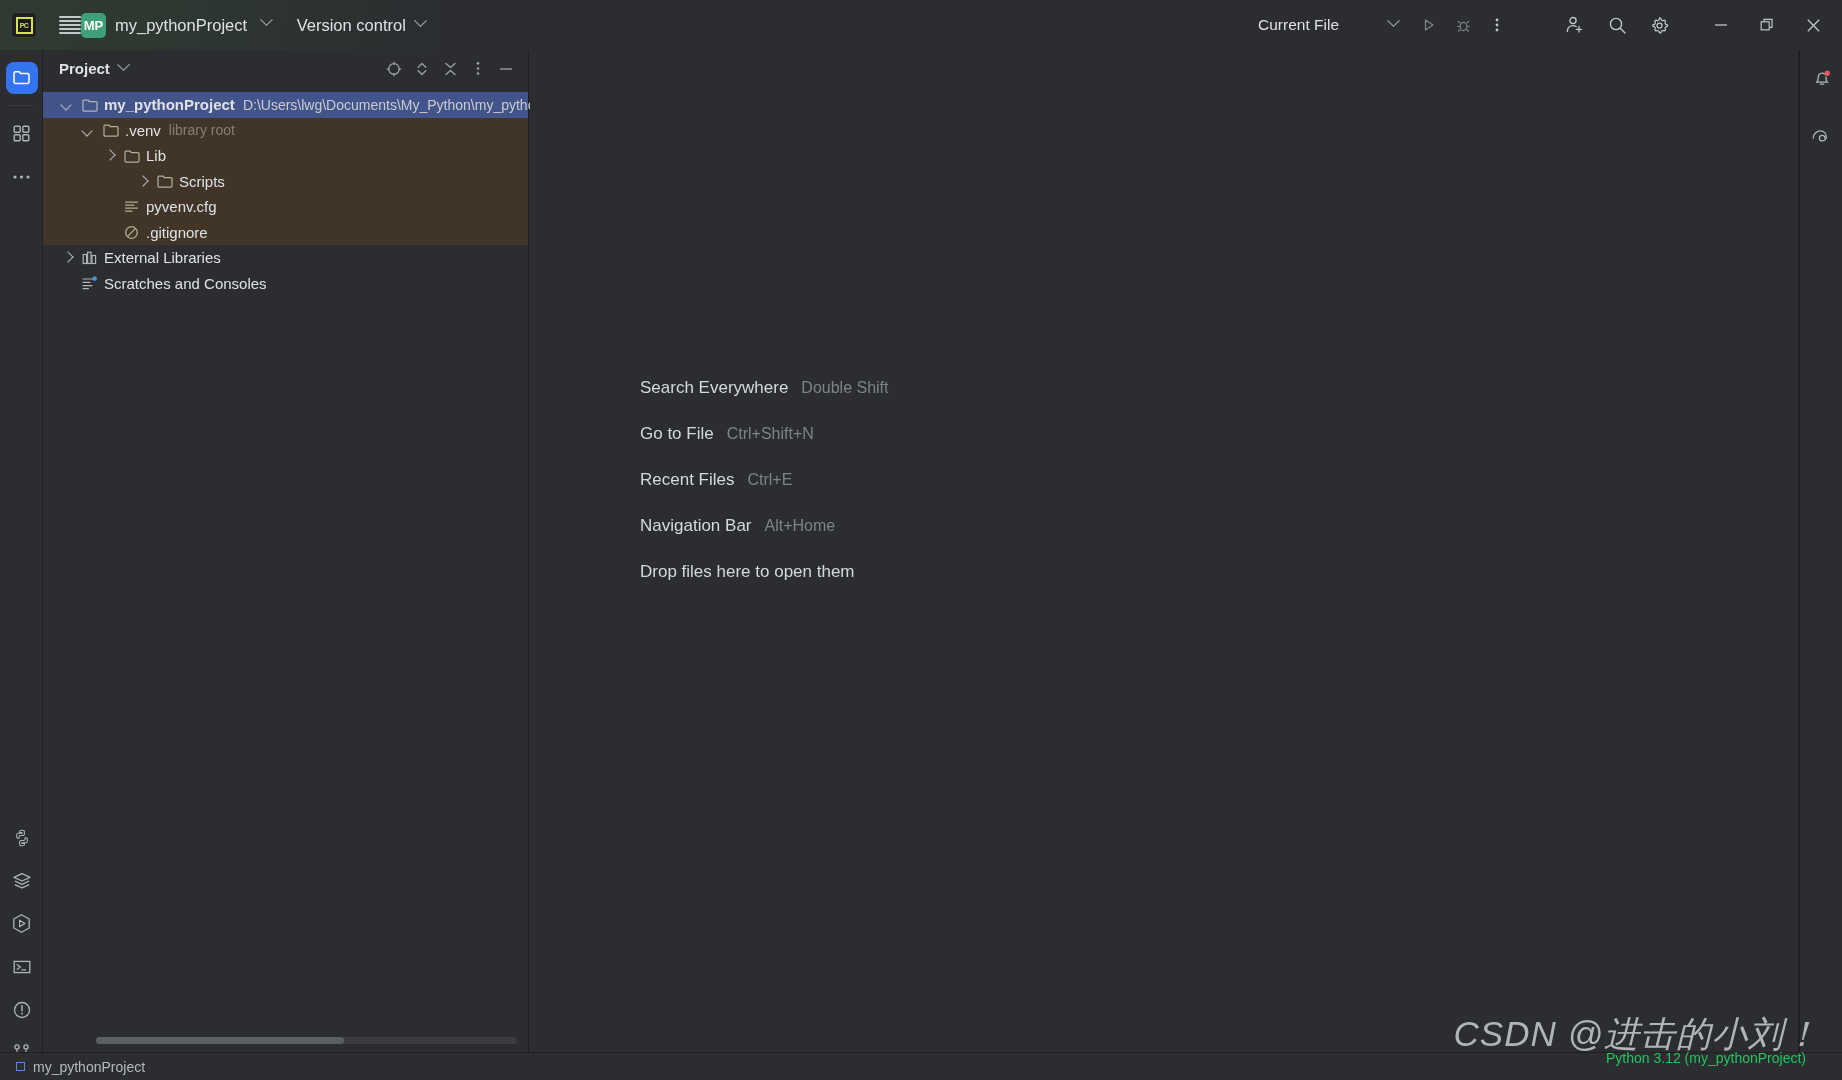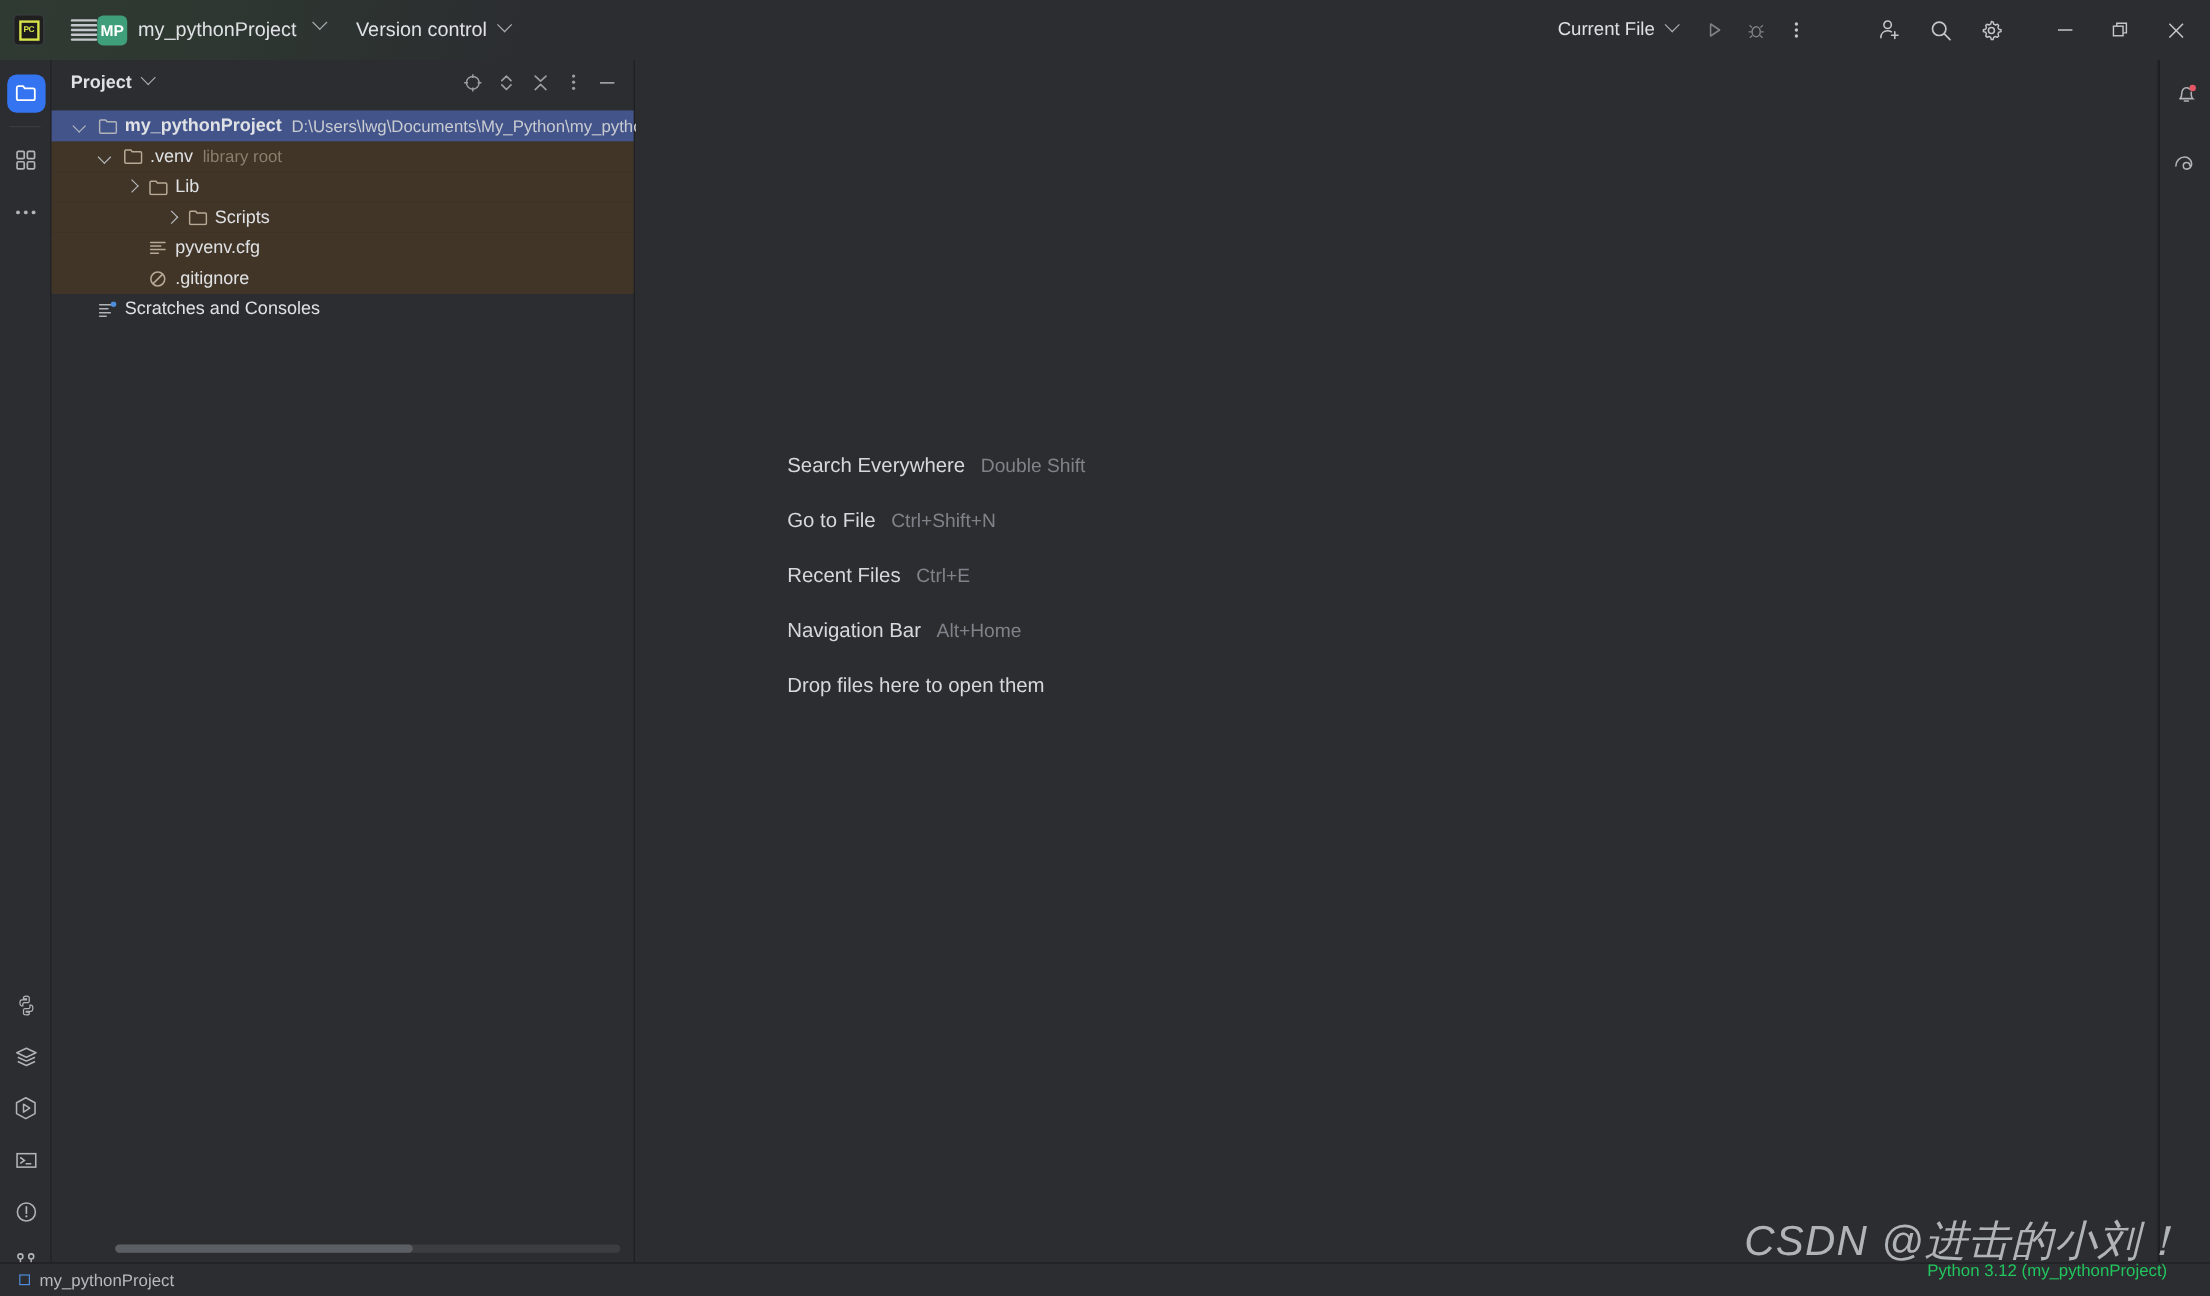--- a/index.html
+++ b/index.html
@@ -48,21 +48,21 @@
   }
   .proj-name { margin-left: 9px; font-size: 16.5px; color:#dfe1e5; }
   .chev {
     display:inline-block; width:9px; height:9px;
     border-right:1.6px solid #a7abb0; border-bottom:1.6px solid #a7abb0;
     transform: rotate(45deg) translate(-2px,-2px);
     margin-left: 10px; margin-bottom: 4px;
   }
   .vcs { margin-left: 26px; font-size:16.5px; color:#dfe1e5; display:flex; align-items:center; }
   .tb-right { position:absolute; right:0; top:0; height:50px; display:flex; align-items:center; }
-  .runcfg { font-size:15.5px; color:#dfe1e5; display:flex; align-items:center; margin-right: 14px;}
+  .runcfg { font-size:15.5px; color:#dfe1e5; display:flex; align-items:center; margin-right: 14px; gap: 40px;}
   .ticon { width:34px; height:34px; display:flex; align-items:center; justify-content:center; cursor:pointer; }
   .ticon svg { display:block; }
   .wbtn { width:46px; height:50px; display:flex; align-items:center; justify-content:center; cursor:pointer;}
 
   
   .rail {
     position:absolute; top:50px; left:0; width:43px; height:1030px;
     background:#2b2d30; border-right:1px solid #1e1f22;
   }
   .rail-btn { width:43px; height:43px; display:flex; align-items:center; justify-content:center; cursor:pointer; }
@@ -117,21 +117,21 @@
     position:absolute; left:53px; bottom:8px; width:421px; height:7px;
     background:#3b3d41; border-radius:4px;
   }
   .hscroll .thumb { width:59%; height:7px; background:#5b5e63; border-radius:4px; }
 
   
   .editor {
     position:absolute; top:50px; left:530px; right:43px; height:1002px;
     background:#2b2d30;
   }
-  .hints { position:absolute; left:126px; top:328px; }
+  .hints { position:absolute; left:110px; top:328px; }
   .hint { display:flex; align-items:baseline; margin-bottom: 26px; height:20px;}
   .hint-l { font-size:17px; color:#d5d8dc; }
   .hint-k { font-size:16px; color:#7f8389; margin-left:13px; }
 
   .watermark {
     position:absolute; right:22px; bottom:22px;
     font-size:35px; color:#c8cbd0; opacity:.85; white-space:nowrap;
     letter-spacing:1px;
     font-style:italic;
   }
@@ -401,20 +401,31 @@
           <span class="arrow " style="margin-right: 6px;"></span>
           <span class="ico">
             <svg width="15" height="15" viewBox="0 0 15 15">
               <circle cx="7.5" cy="7.5" r="5.8" fill="none" stroke="#b6aa97" stroke-width="1.3"></circle>
               <path d="M3.4 11.6 L11.6 3.4" stroke="#b6aa97" stroke-width="1.3"></path>
             </svg>
           </span>
           <span>.gitignore</span>
         </div>
         <div class="row" style="padding-left: 18px;">
+          <span class="arrow right" style="margin-right: 6px;"></span>
+          <span class="ico">
+            <svg width="15" height="15" viewBox="0 0 15 15">
+              <rect x="1.2" y="4.5" width="3.4" height="9" fill="none" stroke="#b0b3b8" stroke-width="1.2"></rect>
+              <rect x="5.6" y="2.2" width="3.4" height="11.3" fill="none" stroke="#b0b3b8" stroke-width="1.2"></rect>
+              <rect x="10" y="5.5" width="3.6" height="8" fill="none" stroke="#b0b3b8" stroke-width="1.2"></rect>
+            </svg>
+          </span>
+          <span>External Libraries</span>
+        </div>
+        <div class="row" style="padding-left: 18px;">
           <span class="arrow " style="margin-right: 6px;"></span>
           <span class="ico">
             <svg width="16" height="14" viewBox="0 0 16 14">
               <path d="M1 3 H11 M1 6.3 H8 M1 9.6 H10 M1 12.6 H6.5" stroke="#b0b3b8" stroke-width="1.2" stroke-linecap="round"></path>
               <circle cx="12.6" cy="2.6" r="2.3" fill="#4f8cdb"></circle>
             </svg>
           </span>
           <span>Scratches and Consoles</span>
         </div>
       </div>

